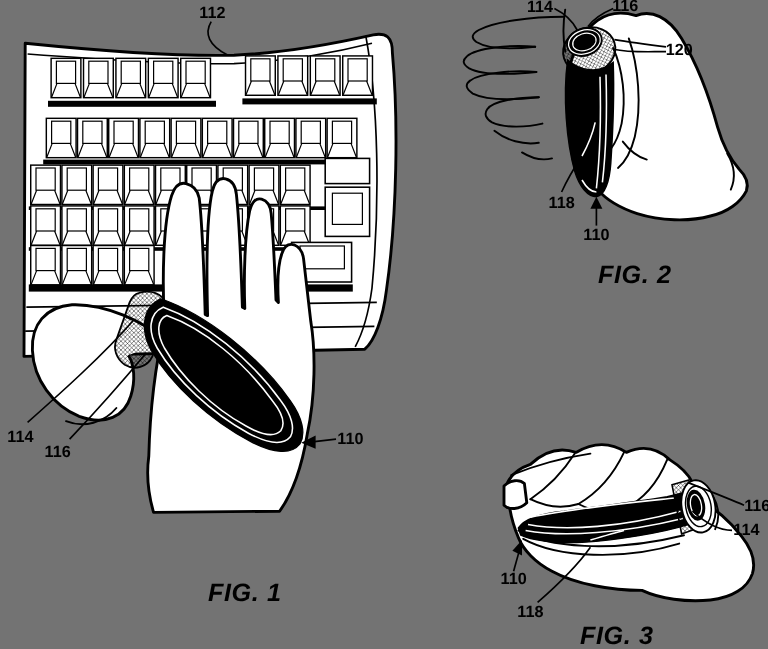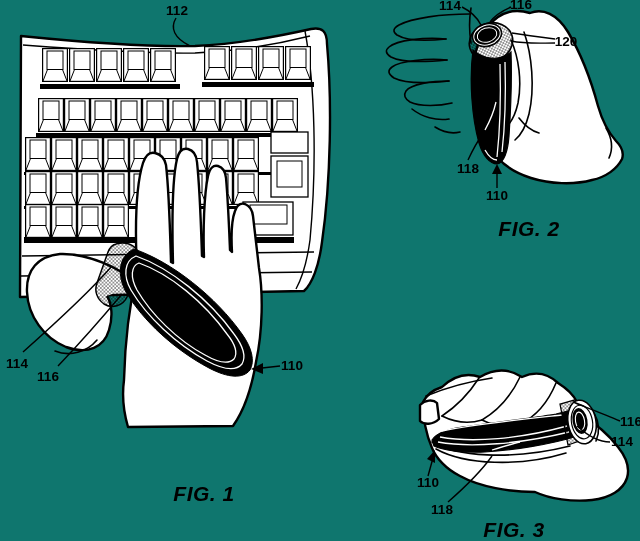--- a/index.html
+++ b/index.html
@@ -1,16 +1,16 @@
 <!DOCTYPE html>
 <html><head>
 <meta charset="utf-8">
 <style>
   html,body{margin:0;padding:0;background:#fff;}
-  .sheet{position:relative;width:640px;height:541px;background:#0f766e;overflow:hidden;}
+  .sheet{position:relative;width:640px;height:541px;background:#737373;overflow:hidden;}
   .fig{position:absolute;}
   #fig1{left:0;top:0;}
   #fig2{left:380px;top:0;}
   #fig3{left:380px;top:320px;}
   text{font-family:"Liberation Sans","DejaVu Sans",sans-serif;font-weight:700;fill:#000;}
   .ref{font-size:13.5px;}
   .cap{font-size:21px;font-style:italic;letter-spacing:.5px;}
   .ln{stroke:#000;stroke-width:1.4;fill:none;}
   .outline{stroke:#000;stroke-width:2.4;fill:#ffffff;stroke-linejoin:round;}
   .thin{stroke:#000;stroke-width:1.6;fill:none;stroke-linecap:round;}

